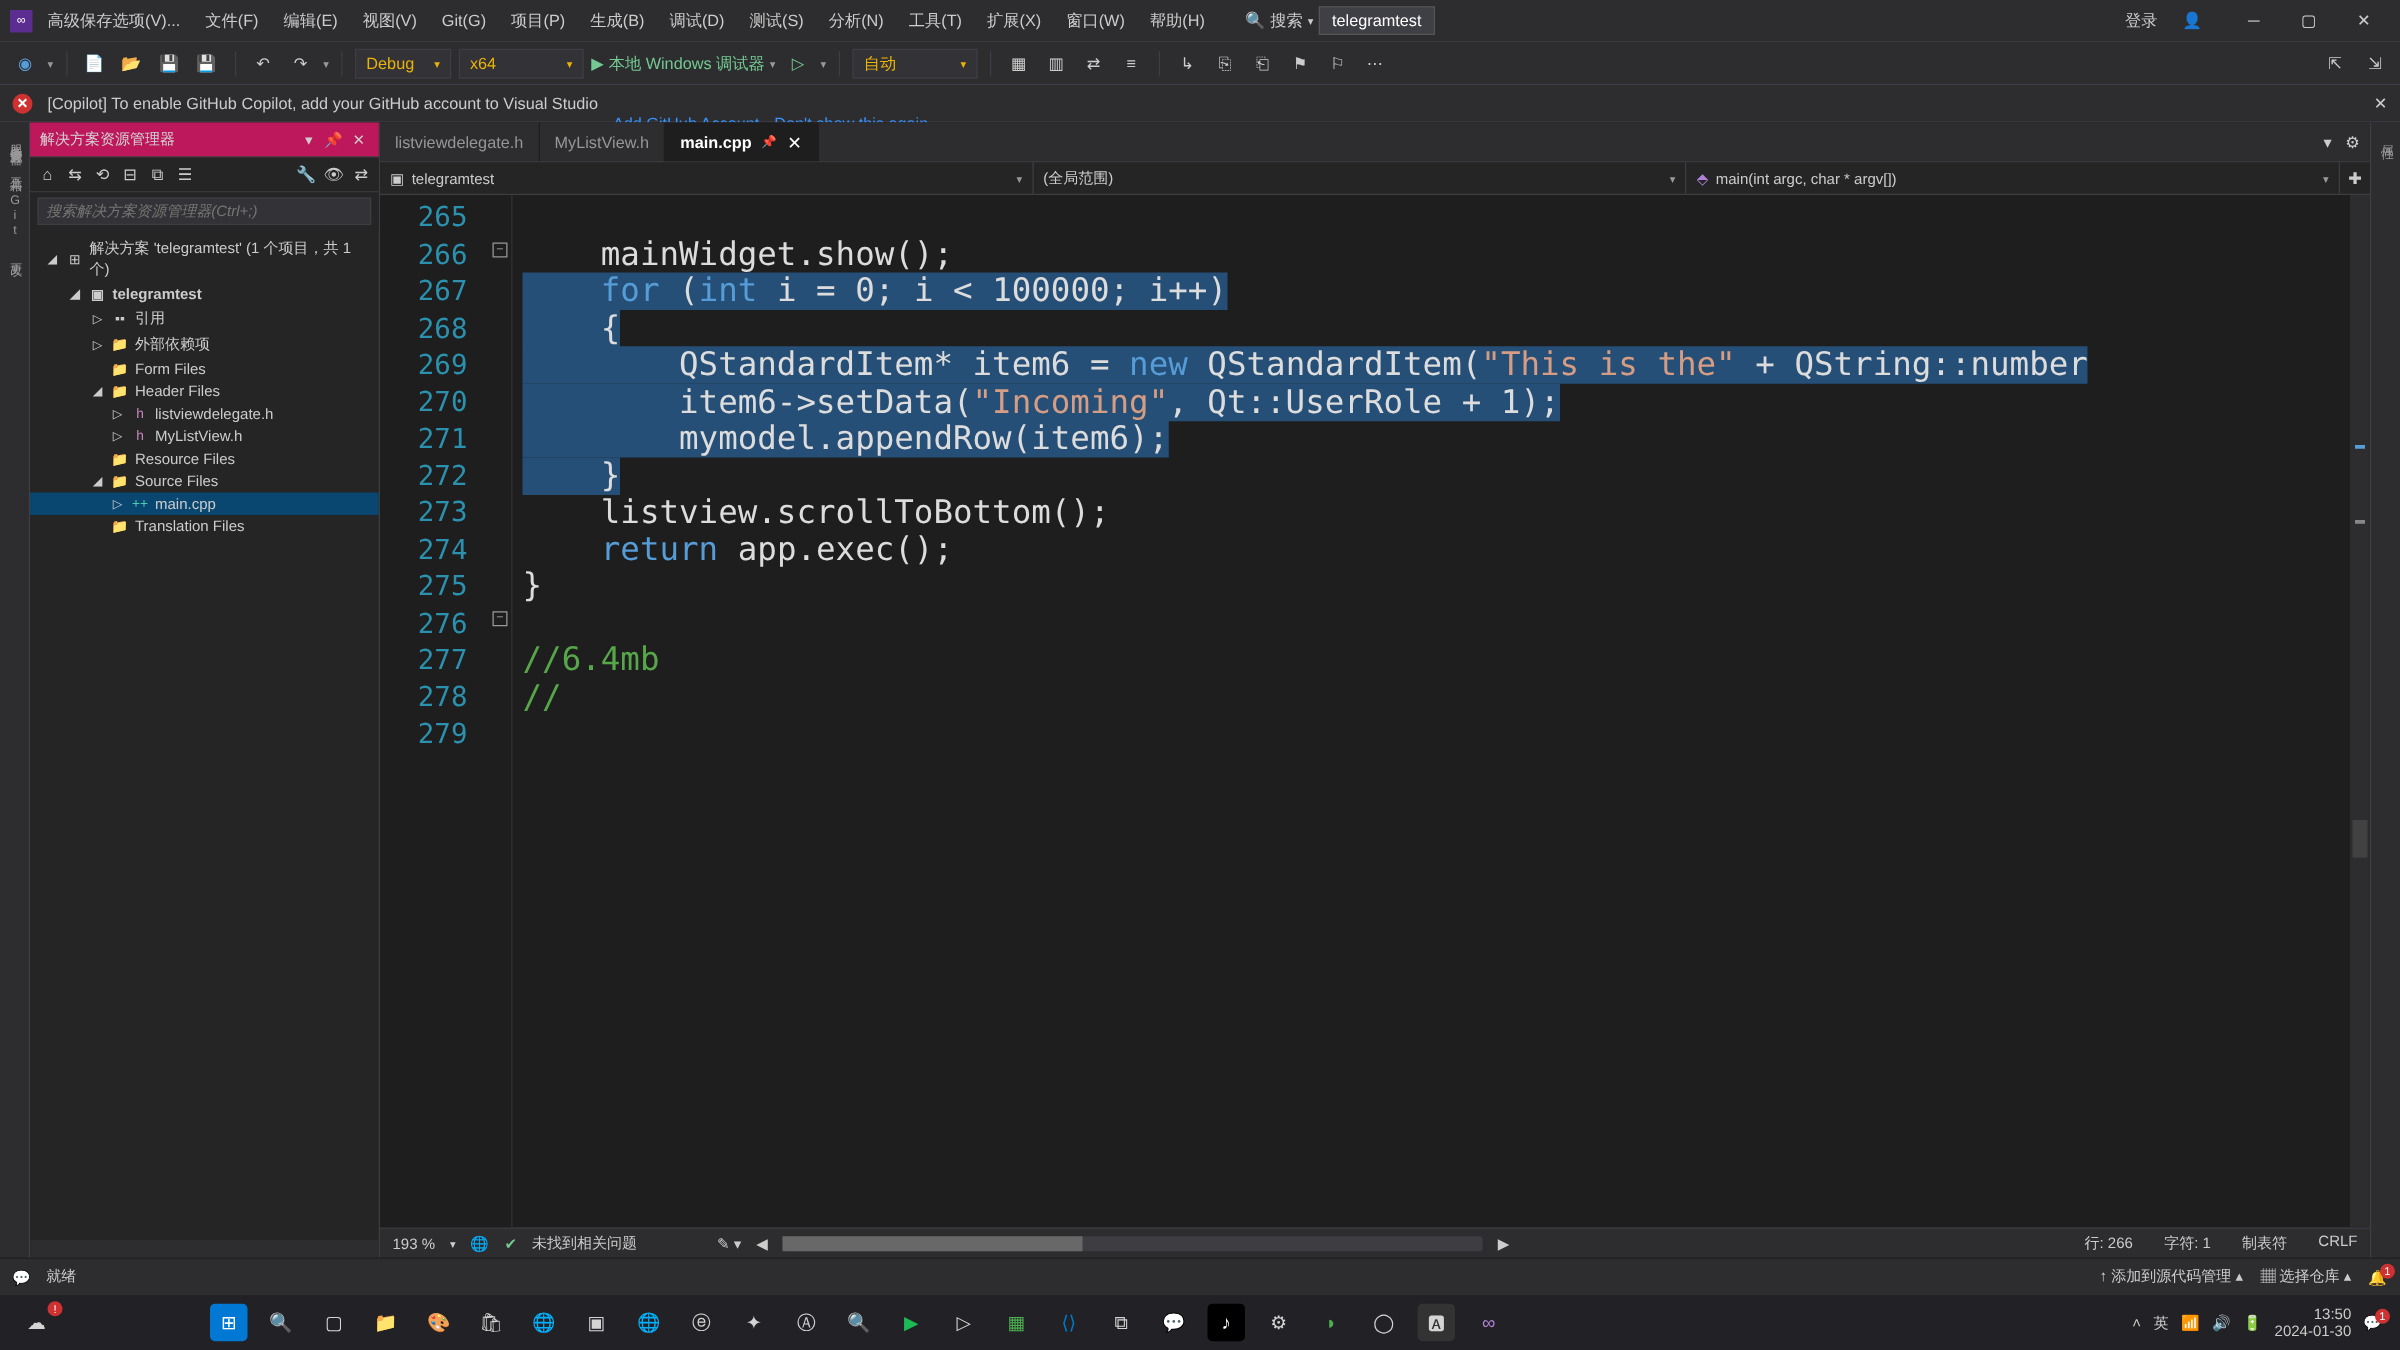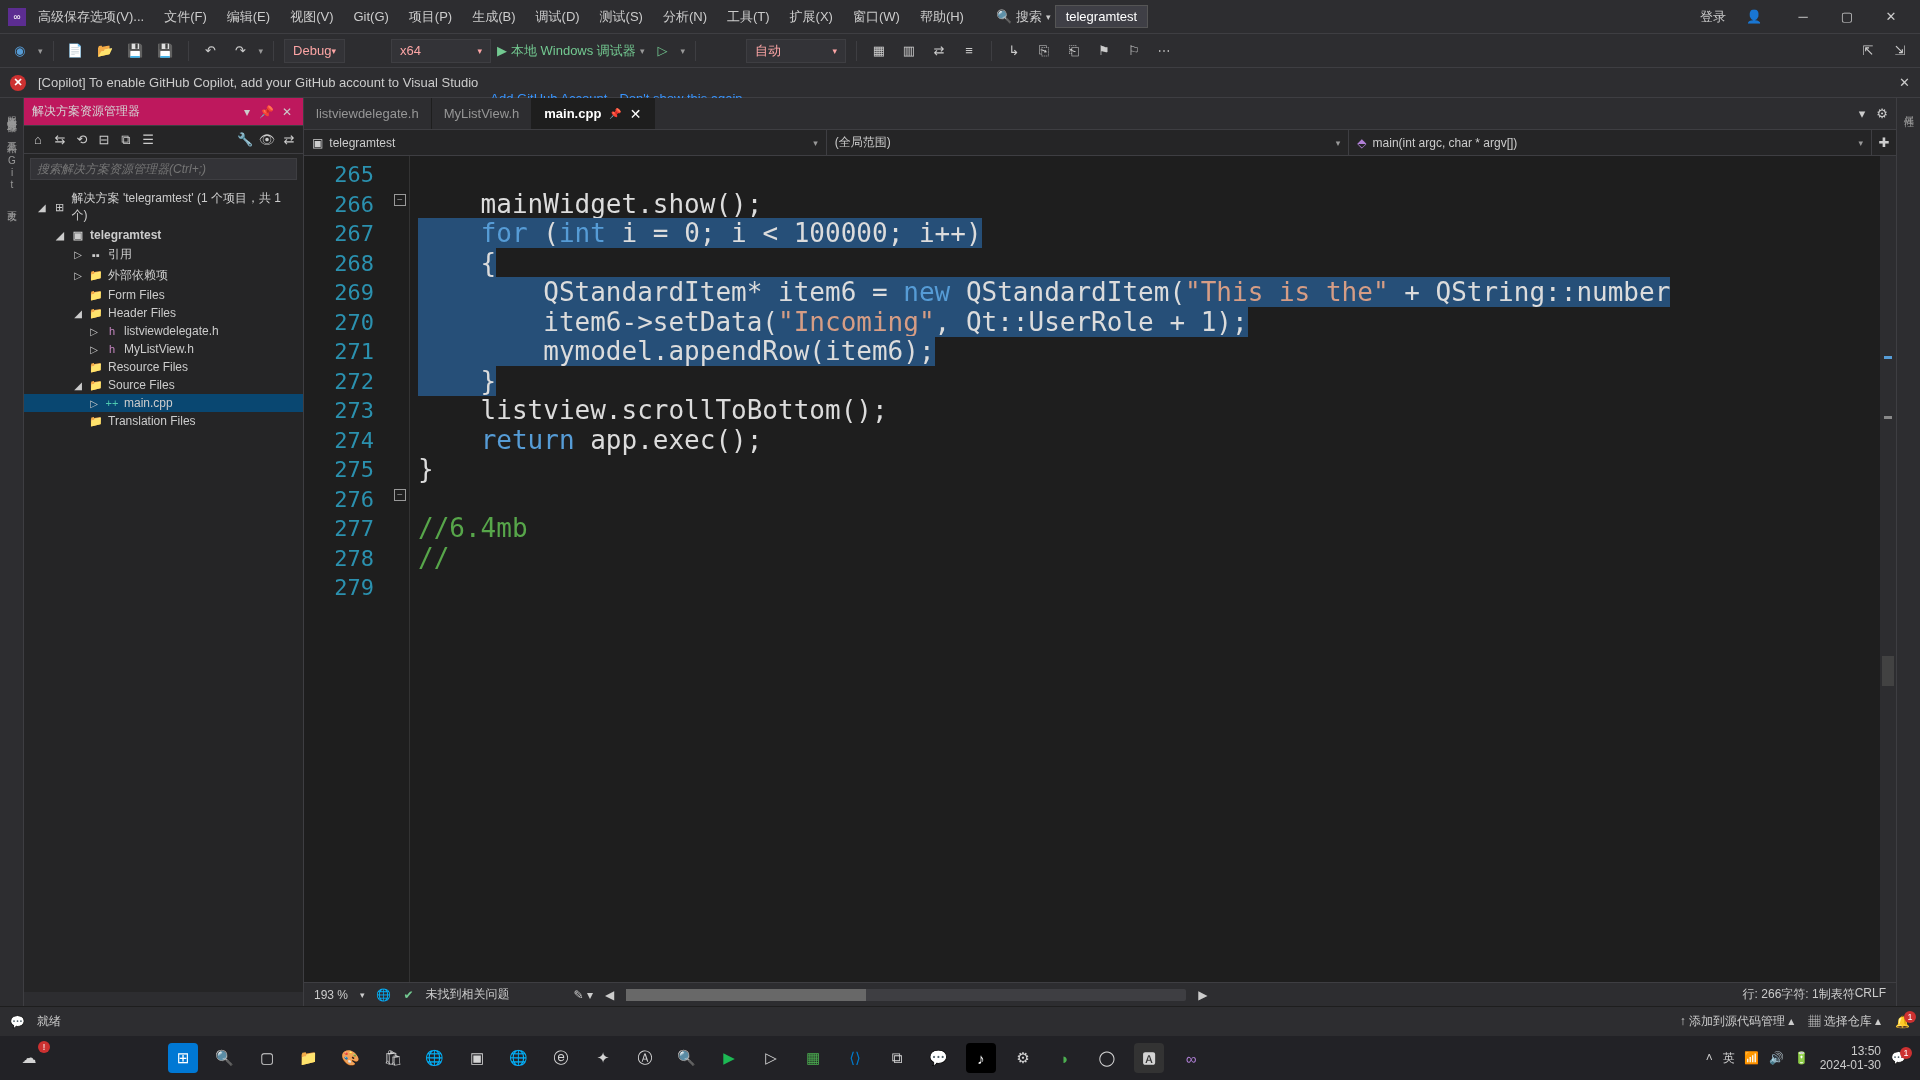--- a/index.html
+++ b/index.html
@@ -34,22 +34,22 @@
   height: 34px;
   background: #2d2d30;
   display: flex;
   align-items: center;
   padding: 0 8px;
   gap: 6px;
   border-bottom: 1px solid #3e3e42;
 }
 .tb-btn { width:24px; height:24px; display:flex; align-items:center; justify-content:center; color:#ccc; }
 .tb-sep { width:1px; height:20px; background:#3e3e42; margin:0 4px; }
-.combo { background:#333337; border:1px solid #3e3e42; color:#fca5a5; padding:2px 8px; height:24px; display:flex; align-items:center; min-width:60px; justify-content:space-between; gap:0; }
-.combo.wide { min-width:100px;margin-left:40px; }
+.combo { background:#333337; border:1px solid #3e3e42; color:#eab308; padding:2px 8px; height:24px; display:flex; align-items:center; min-width:60px; justify-content:space-between; gap:16px; }
+.combo.wide { min-width:100px; }
 .play-btn { color:#73c991; display:flex; align-items:center; gap:4px; }
 
 .infobar {
   height: 30px;
   background: #2d2d30;
   display:flex;
   align-items:center;
   padding:0 10px;
   gap:12px;
   border-bottom:1px solid #3e3e42;
@@ -104,21 +104,21 @@
 .type { color:#569cd6; }
 .str { color:#d69d85; }
 .cm { color:#57a64a; }
 .sel { background:#264f78; }
 .vscroll { position:absolute; right:0; top:0; width:16px; height:100%; background:#2d2d30; }
 .vthumb { position:absolute; right:2px; width:12px; height:30px; background:#424242; top:500px; }
 .minimarks { position:absolute; right:4px; width:8px; }
 .mm { position:absolute; width:8px; height:3px; background:#569cd6; }
 
 .editor-status { height:24px; background:#2d2d30; border-top:1px solid #3e3e42; display:flex; align-items:center; padding:0 10px; gap:12px; font-size:12px; color:#ccc; }
-.editor-status .right { margin-left:auto; display:flex; gap:0; }
+.editor-status .right { margin-left:auto; display:flex; gap:25px; }
 .ok-icon { color:#73c991; }
 .hscroll { flex:1; height:12px; background:#3e3e42; border-radius:2px; position:relative; max-width:560px; }
 .hthumb { position:absolute; left:0; width:240px; height:100%; background:#686868; }
 
 .right-rail { width:24px; background:#2d2d30; border-left:1px solid #3e3e42; display:flex; flex-direction:column; gap:18px; align-items:center; padding-top:10px; }
 
 .output-panel { height:24px; background:#252526; border-top:1px solid #3e3e42; display:flex; align-items:center; padding:0 10px; font-size:12px; color:#ccc; }
 
 .statusbar { height:30px; background:#2d2d30; border-top:1px solid #1e1e1e; display:flex; align-items:center; padding:0 10px; gap:12px; font-size:12px; color:#ccc; }
 .statusbar .sb-right { margin-left:auto; display:flex; gap:14px; align-items:center; }

